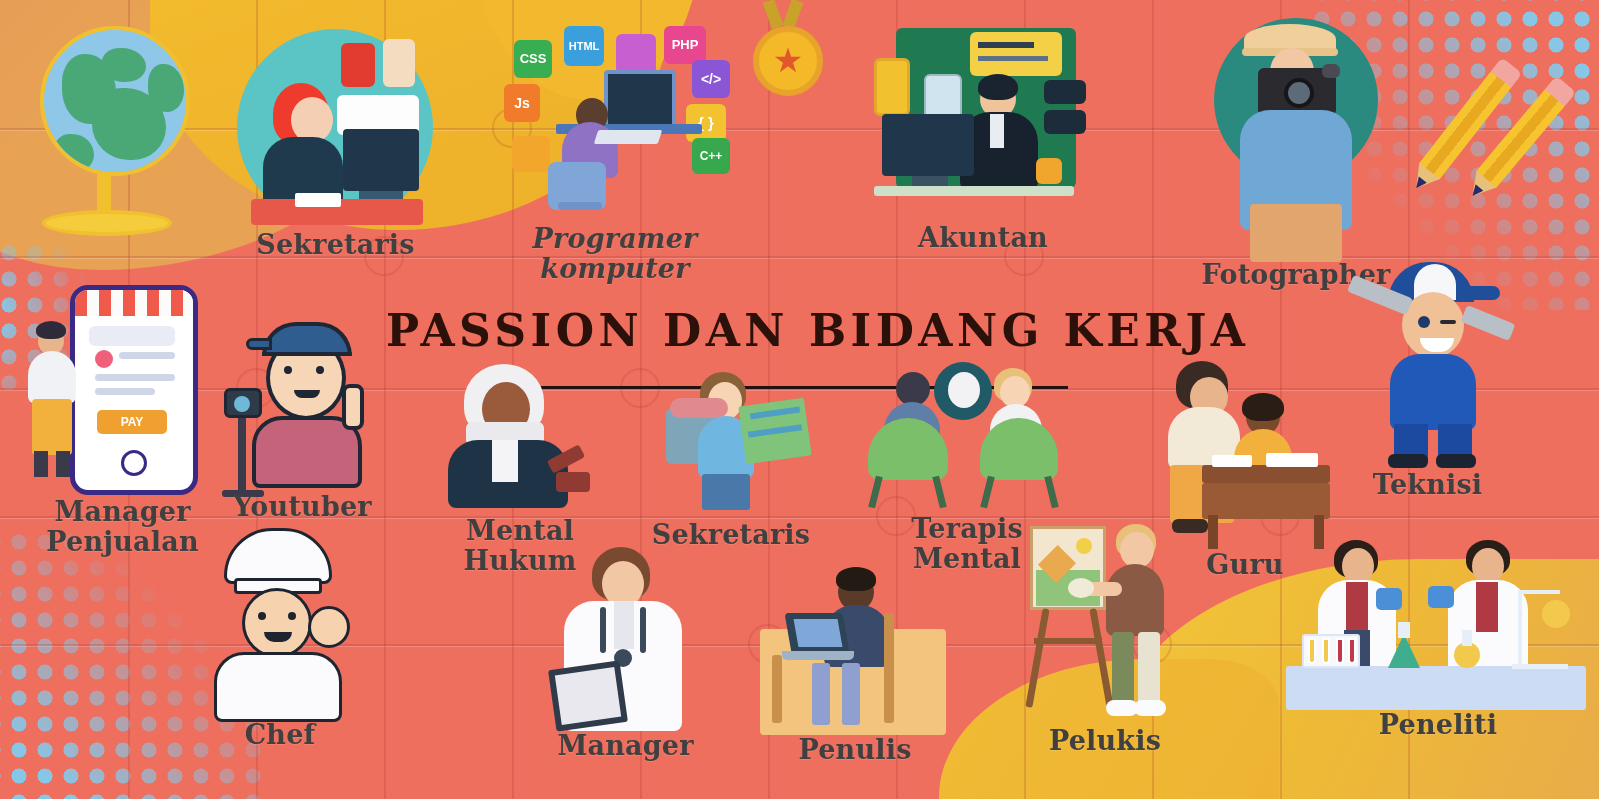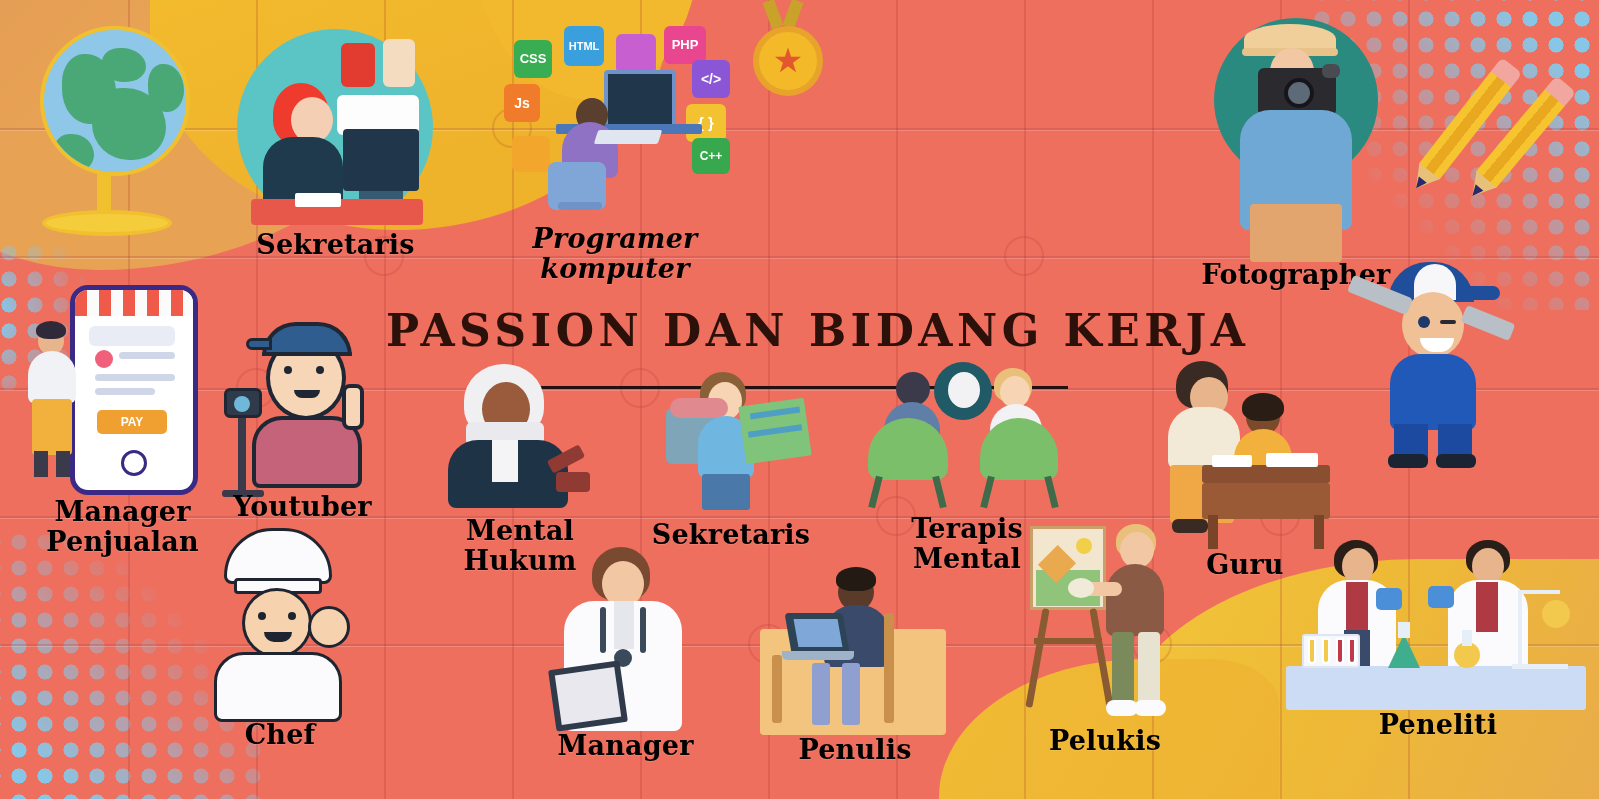--- a/index.html
+++ b/index.html
@@ -91,21 +91,21 @@
     position:absolute; width:40px; height:40px; border-radius:50%;
     border:2px solid rgba(160,45,35,.18);
     background:transparent;
   }
 
   
   .item{ position:absolute; }
   .art{ position:relative; width:100%; }
   .label{
     position:absolute;
-    color:#000000;
+    color:#404040;
     font-family:"DejaVu Serif", serif;
     font-weight:700;
     font-size:27px;
     line-height:1.1;
     text-align:center;
     white-space:pre-line;
     letter-spacing:.2px;
     text-shadow:0 1px 0 rgba(255,255,255,.12);
   }
 
@@ -294,20 +294,41 @@
   </div>
 
   <div class="item" style="left:735px; top:0px; width:100px; height:130px;">
     <div class="rect" style="left:32px; top:0; width:12px; height:28px; background:#c9a22a; transform:rotate(-20deg);"></div>
     <div class="rect" style="left:52px; top:0; width:12px; height:28px; background:#c9a22a; transform:rotate(20deg);"></div>
     <div class="medal" style="left:18px; top:26px;">
         <div class="star">★</div>
       </div>
   </div>
 
+  <div class="item" style="left:868px; top:18px; width:230px; height:255px;">
+    <div class="art" style="height:200px;">
+      <div class="rr" style="left:28px; top:10px; width:180px; height:160px; background:#1f7a52;"></div>
+      <div class="rr" style="left:6px; top:40px; width:36px; height:58px; background:#f2c130; border:3px solid #e0a92a;"></div>
+      <div class="rr" style="left:56px; top:56px; width:38px; height:54px; background:#cfe4ef; border:2px solid #9fb8c6;"></div>
+      <div class="rr" style="left:102px; top:14px; width:92px; height:44px; background:#f3d046;"></div>
+      <div class="rect" style="left:110px; top:24px; width:56px; height:6px; background:#2f3f4f;"></div>
+      <div class="rect" style="left:110px; top:38px; width:70px; height:5px; background:#5d7085;"></div>
+      <div class="rr" style="left:176px; top:62px; width:42px; height:24px; background:#1d2c3a;"></div>
+      <div class="rr" style="left:176px; top:92px; width:42px; height:24px; background:#1d2c3a;"></div>
+      <div class="head" style="left:112px; top:62px; width:36px; height:38px; background:#f0c49b;"></div>
+      <div class="hair" style="left:110px; top:56px; width:40px; height:26px; background:#1a2430;"></div>
+      <div class="body" style="left:92px; top:94px; width:78px; height:78px; background:#17222e;"></div>
+      <div class="rect" style="left:122px; top:96px; width:14px; height:34px; background:#e9edf2;"></div>
+      <div class="screen" style="left:14px; top:96px; width:92px; height:62px;"></div>
+      <div class="rect" style="left:44px; top:158px; width:36px; height:10px; background:#3a5164;"></div>
+      <div class="rect" style="left:6px; top:168px; width:200px; height:10px; background:#cfe0c9; border-radius:3px;"></div>
+      <div class="rr" style="left:168px; top:140px; width:26px; height:26px; background:#f0a52c;"></div>
+    </div>
+    <div class="label" style="left:0; top:205px; width:230px;">Akuntan</div>
+  </div>
 
   <div class="item" style="left:1206px; top:14px; width:180px; height:290px;">
     <div class="art" style="height:240px;">
       <div class="teal-circle" style="left:8px; top:4px; width:164px; height:164px; background:#2a8a80;"></div>
       <div class="rr" style="left:38px; top:10px; width:92px; height:30px; background:#f0cf9a; border-radius:50% 50% 10% 10%;"></div>
       <div class="rect" style="left:36px; top:34px; width:96px; height:8px; background:#e7c289; border-radius:4px;"></div>
       <div class="head" style="left:64px; top:34px; width:44px; height:48px; background:#f2c7a4;"></div>
       <div class="rr" style="left:52px; top:54px; width:78px; height:48px; background:#2a2a2f;"></div>
       <div class="circ" style="left:78px; top:64px; width:30px; height:30px; background:#5d6a78; border:4px solid #16161a;"></div>
       <div class="rr" style="left:116px; top:50px; width:18px; height:14px; background:#4a4a52;"></div>
@@ -452,20 +473,21 @@
       <div class="rect" style="left:100px; top:62px; width:16px; height:4px; background:#2a2a33; border-radius:2px;"></div>
       <div class="rect" style="left:80px; top:80px; width:34px; height:14px; background:#fff; border-radius:0 0 14px 14px;"></div>
       <div class="body" style="left:50px; top:96px; width:86px; height:76px; background:#2159b8;"></div>
       <div class="rect" style="left:54px; top:166px; width:34px; height:36px; background:#1b4aa0;"></div>
       <div class="rect" style="left:98px; top:166px; width:34px; height:36px; background:#1b4aa0;"></div>
       <div class="rect" style="left:48px; top:196px; width:40px; height:14px; background:#1a2432; border-radius:6px;"></div>
       <div class="rect" style="left:96px; top:196px; width:40px; height:14px; background:#1a2432; border-radius:6px;"></div>
       <div class="rect" style="left:8px; top:28px; width:64px; height:18px; background:#b9bfc6; border-radius:4px; transform:rotate(22deg);"></div>
       <div class="rect" style="left:122px; top:56px; width:52px; height:18px; background:#b9bfc6; border-radius:4px; transform:rotate(22deg);"></div>
     </div>
+    <div class="label" style="left:0; top:212px; width:175px;">Teknisi</div>
   </div>
 
   <div class="item" style="left:190px; top:520px; width:180px; height:245px;">
     <div class="art" style="height:200px;">
       <div class="rr" style="left:34px; top:8px; width:108px; height:56px; background:#fbfbfd; border:3px solid #1f2530; border-radius:50px 50px 8px 8px;"></div>
       <div class="rect" style="left:44px; top:58px; width:88px; height:16px; background:#fbfbfd; border:3px solid #1f2530; border-radius:4px;"></div>
       <div class="head" style="left:52px; top:68px; width:70px; height:70px; background:#f7d2ae; border:3px solid #1f2530;"></div>
       <div class="circ" style="left:68px; top:92px; width:8px; height:8px; background:#1f2530;"></div>
       <div class="circ" style="left:98px; top:92px; width:8px; height:8px; background:#1f2530;"></div>
       <div class="rect" style="left:74px; top:112px; width:28px; height:10px; background:#1f2530; border-radius:0 0 10px 10px;"></div>

